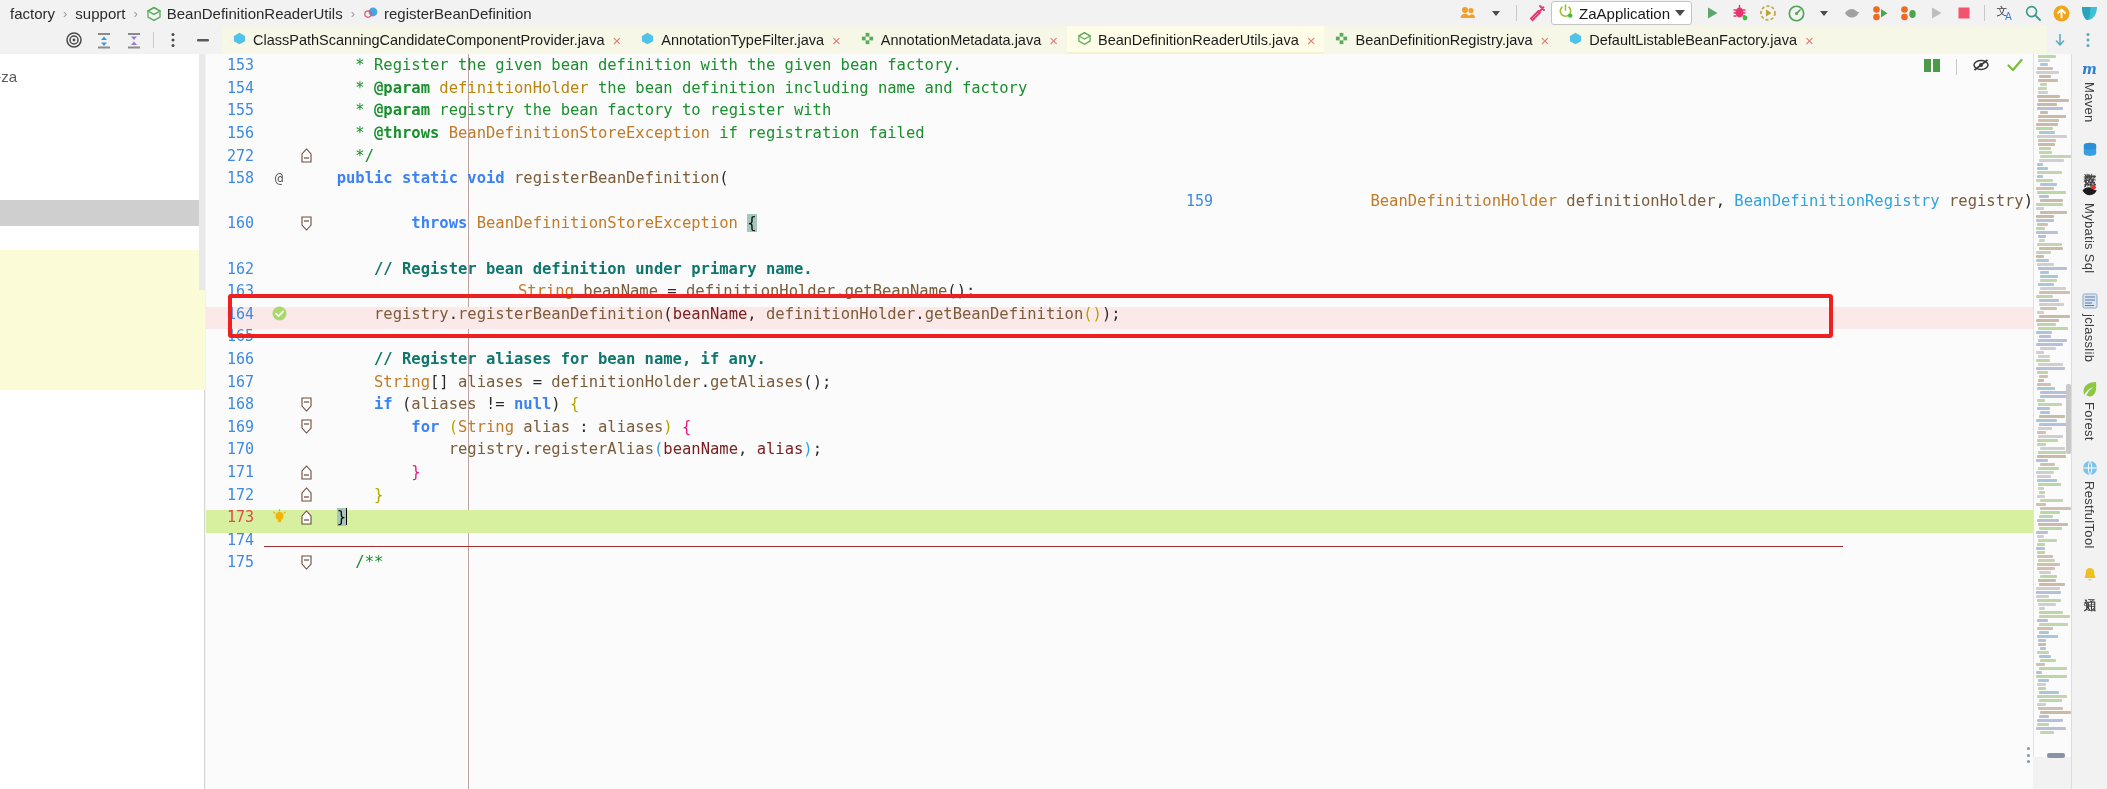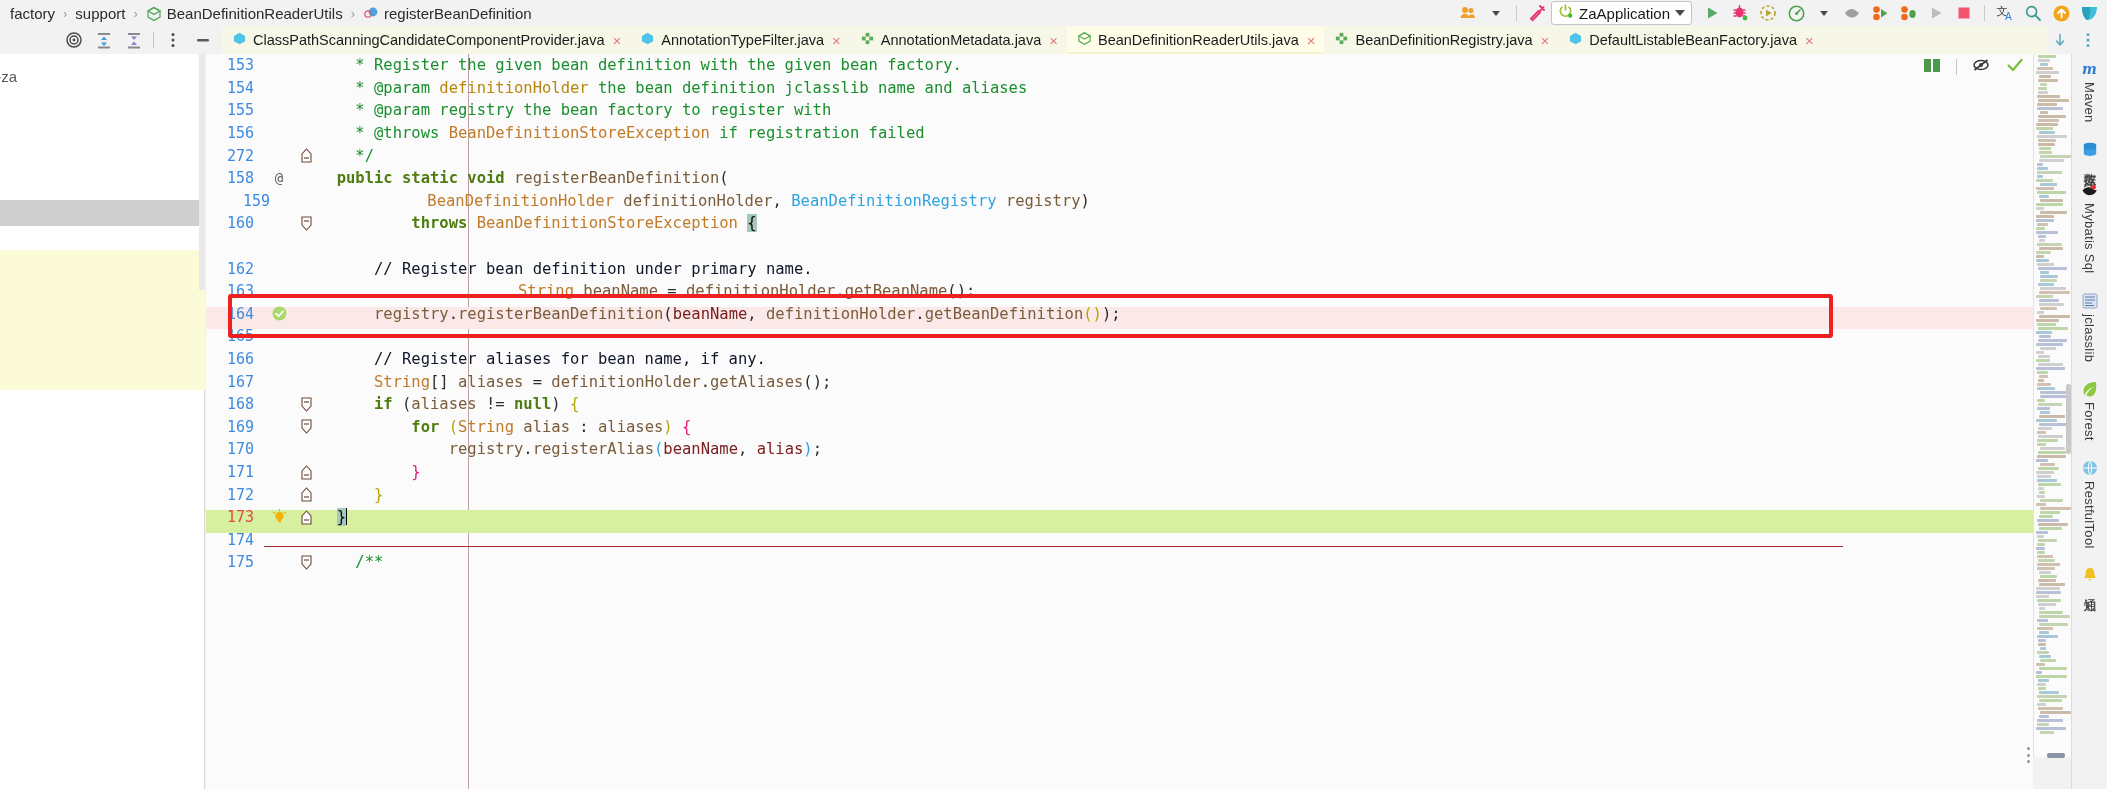--- a/index.html
+++ b/index.html
@@ -76,24 +76,24 @@
   .gut { width:30px; flex:0 0 30px; display:flex; align-items:center;
      justify-content:center; }
   .gut2 { width:24px; flex:0 0 24px; display:flex; align-items:center;
      justify-content:center; }
   .code { white-space:pre; color:#0b0b0b; }
 
   .hl-green { position:absolute; left:206px; right:0; height:22.6px;
      background:#d7f0a0; }
 
   
-  .kw   { color:#4d7c0f; font-weight:600; }
-  .cmt  { color:#0f172a; }
+  .kw   { color:#3b82f6; font-weight:600; }
+  .cmt  { color:#0f766e;font-weight:bold; }
   .jdoc { color:#1a8f2e; }
-  .tag  { color:#1a8f2e; font-weight:400; }
+  .tag  { color:#1a8f2e; font-weight:700; }
   .typ  { color:#b8860b; }
   .cls  { color:#c07a28; }
   .blue { color:#2ea3e0; }
   .fn   { color:#7a5c3a; }
   .par  { color:#7a2020; }
   .pun  { color:#2b2b2b; }
   .yel  { color:#b5a500; }
   .mag  { color:#e5197f; }
   .sel  { background:#a5c8bd; }
 
@@ -412,21 +412,21 @@
         <div class="line" style="top: 0px; position: absolute; left: 0px; right: 0px;">
           <div class="ln">153</div>
           <div class="gut"></div>
           <div class="gut2"></div>
           <div class="code"><span class="jdoc">    * Register the given bean definition with the given bean factory.</span></div>
         </div>
         <div class="line" style="top: 22.6px; position: absolute; left: 0px; right: 0px;">
           <div class="ln">154</div>
           <div class="gut"></div>
           <div class="gut2"></div>
-          <div class="code"><span class="jdoc">    * </span><span class="tag">@param</span><span class="typ"> definitionHolder</span><span class="jdoc"> the bean definition jclasslib name and aliases</span></div>
+          <div class="code"><span class="jdoc">    * </span><span class="tag">@param</span><span class="typ"> definitionHolder</span><span class="jdoc"> the bean definition including name and factory</span></div>
         </div>
         <div class="line" style="top: 45.2px; position: absolute; left: 0px; right: 0px;">
           <div class="ln">155</div>
           <div class="gut"></div>
           <div class="gut2"></div>
           <div class="code"><span class="jdoc">    * </span><span class="tag">@param</span><span class="jdoc"> registry</span><span class="jdoc"> the bean factory to register with</span></div>
         </div>
         <div class="line" style="top: 67.8px; position: absolute; left: 0px; right: 0px;">
           <div class="ln">156</div>
           <div class="gut"></div>
@@ -445,21 +445,21 @@
           <div class="code"><span class="jdoc">    */</span></div>
         </div>
         <div class="line" style="top: 113px; position: absolute; left: 0px; right: 0px;">
           <div class="ln">158</div>
           <div class="gut">
             <span style="color:#5a5a5a;font-size:14px;font-family:'DejaVu Sans Mono',monospace">@</span>
           </div>
           <div class="gut2"></div>
           <div class="code"><span class="pun">  </span><span class="kw">public static void </span><span class="fn">registerBeanDefinition</span><span class="pun">(</span></div>
         </div>
-        <div class="line" style="top: 135.6px; position: absolute; left: 16px; right: 0px;">
+        <div class="line" style="top: 135.6px; position: absolute; left: 0px; right: 0px; justify-content: flex-end;">
           <div class="ln">159</div>
           <div class="gut"></div>
           <div class="gut2"></div>
           <div class="code"><span class="pun">          </span><span class="cls">BeanDefinitionHolder</span><span class="fn"> definitionHolder</span><span class="pun">, </span><span class="blue">BeanDefinitionRegistry</span><span class="fn"> registry</span><span class="pun">)</span></div>
         </div>
         <div class="line" style="top: 158.2px; position: absolute; left: 0px; right: 0px;">
           <div class="ln">160</div>
           <div class="gut"></div>
           <div class="gut2">
             <svg width="13" height="15" viewBox="0 0 13 15">

